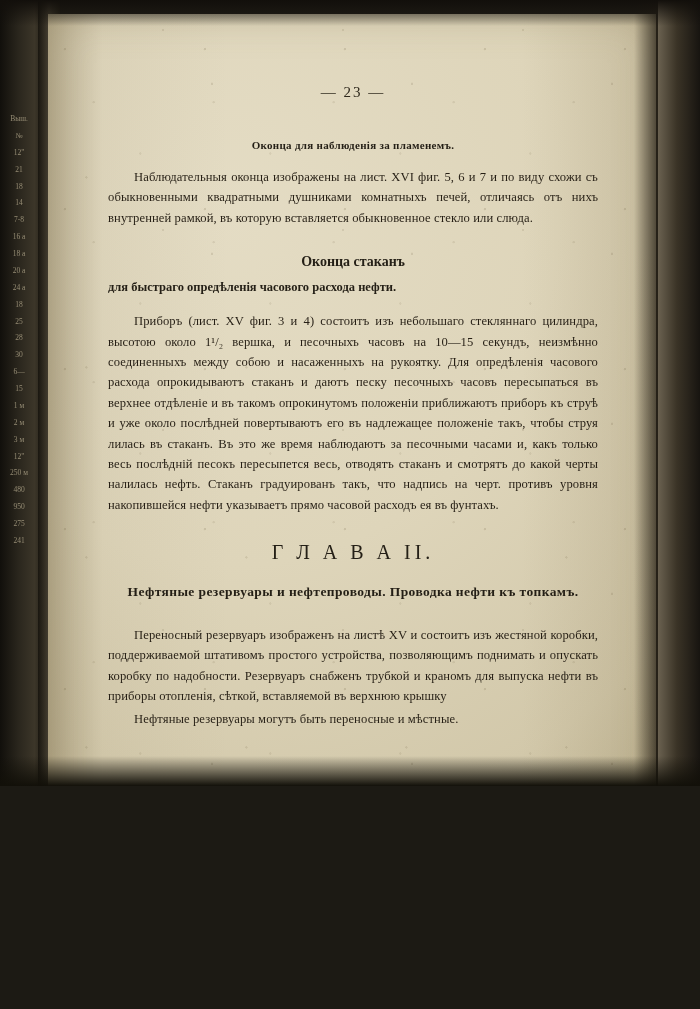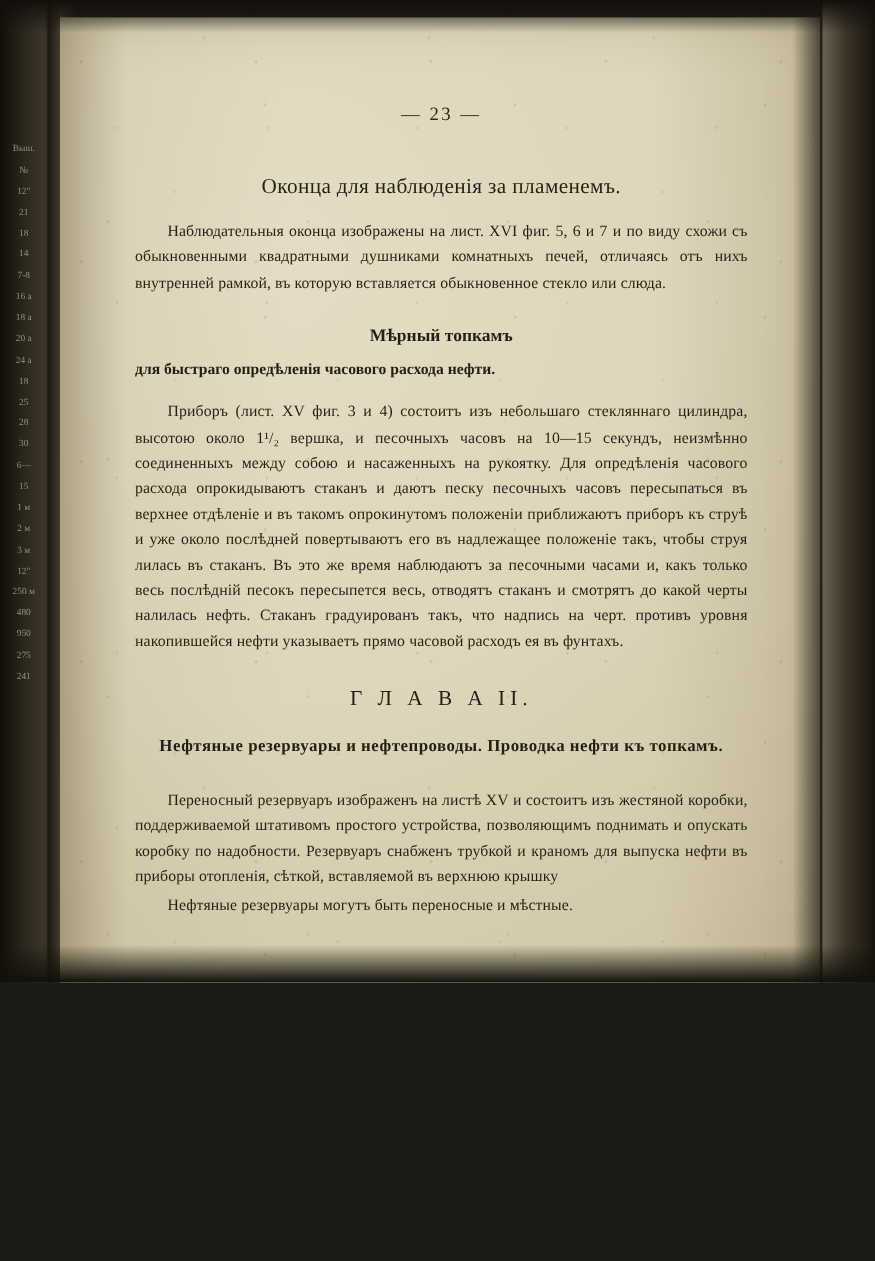--- a/index.html
+++ b/index.html
@@ -108,22 +108,22 @@
 
   .folio {
     text-align: center;
     font-size: 15px;
     letter-spacing: 2px;
     color: #2e281c;
     margin-bottom: 38px;
   }
 
   h2.sec-head {
-    font-size: 17px;
-    font-weight: normal;
+    font-size: 11px;
+    font-weight: bold;
     text-align: center;
     margin: 0 0 16px 0;
     letter-spacing: .3px;
     color: #241f16;
   }
 
   p.para {
     font-size: 12.6px;
     line-height: 1.62;
     text-align: justify;
@@ -146,21 +146,21 @@
   h3.center-sub {
     font-size: 12.5px;
     font-weight: bold;
     text-align: left;
     margin: 0 0 16px 0;
     color: #241f16;
   }
 
   .chapter {
     text-align: center;
-    font-size: 17px;
+    font-size: 20px;
     letter-spacing: 4px;
     margin: 18px 0 18px 0;
     color: #241f16;
   }
   .chapter-sub {
     text-align: center;
     font-size: 13.5px;
     font-weight: bold;
     line-height: 1.55;
     margin: 0 0 22px 0;
@@ -199,21 +199,21 @@
     <div class="content">
 
       <div class="folio">— 23 —</div>
 
       <div class="block">
         <h2 class="sec-head">Оконца для наблюденія за пламенемъ.</h2>
         <p class="para">Наблюдательныя оконца изображены на лист. XVI фиг. 5, 6 и 7 и по виду схожи съ обыкновенными квадратными душниками комнатныхъ печей, отличаясь отъ нихъ внутренней рамкой, въ которую вставляется обыкновенное стекло или слюда.</p>
       </div>
 
       <div class="block">
-        <h2 class="center-title">Мѣрный топкамъ</h2>
+        <h2 class="center-title">Оконца стаканъ</h2>
         <h3 class="center-sub">для быстраго опредѣленія часового расхода нефти.</h3>
         <p class="para">Приборъ (лист. XV фиг. 3 и 4) состоитъ изъ небольшаго стекляннаго цилиндра, высотою около 1¹/₂ вершка, и песочныхъ часовъ на 10—15 секундъ, неизмѣнно соединенныхъ между собою и насаженныхъ на рукоятку. Для опредѣленія часового расхода опрокидываютъ стаканъ и даютъ песку песочныхъ часовъ пересыпаться въ верхнее отдѣленіе и въ такомъ опрокинутомъ положеніи приближаютъ приборъ къ струѣ и уже около послѣдней повертываютъ его въ надлежащее положеніе такъ, чтобы струя лилась въ стаканъ. Въ это же время наблюдаютъ за песочными часами и, какъ только весь послѣдній песокъ пересыпется весь, отводятъ стаканъ и смотрятъ до какой черты налилась нефть. Стаканъ градуированъ такъ, что надпись на черт. противъ уровня накопившейся нефти указываетъ прямо часовой расходъ ея въ фунтахъ.</p>
       </div>
 
       <div class="block">
         <div class="chapter">Г Л А В А   II.</div>
         <div class="chapter-sub">Нефтяные  резервуары  и нефтепроводы. Проводка нефти къ топкамъ.</div>
         <p class="para">Переносный резервуаръ изображенъ на листѣ XV и состоитъ изъ жестяной коробки, поддерживаемой штативомъ простого устройства, позволяющимъ поднимать и опускать коробку по надобности. Резервуаръ снабженъ трубкой и краномъ для выпуска нефти въ приборы отопленія, сѣткой, вставляемой въ верхнюю крышку</p>
         <p class="para tight">Нефтяные резервуары могутъ быть переносные и мѣстные.</p>
       </div>

